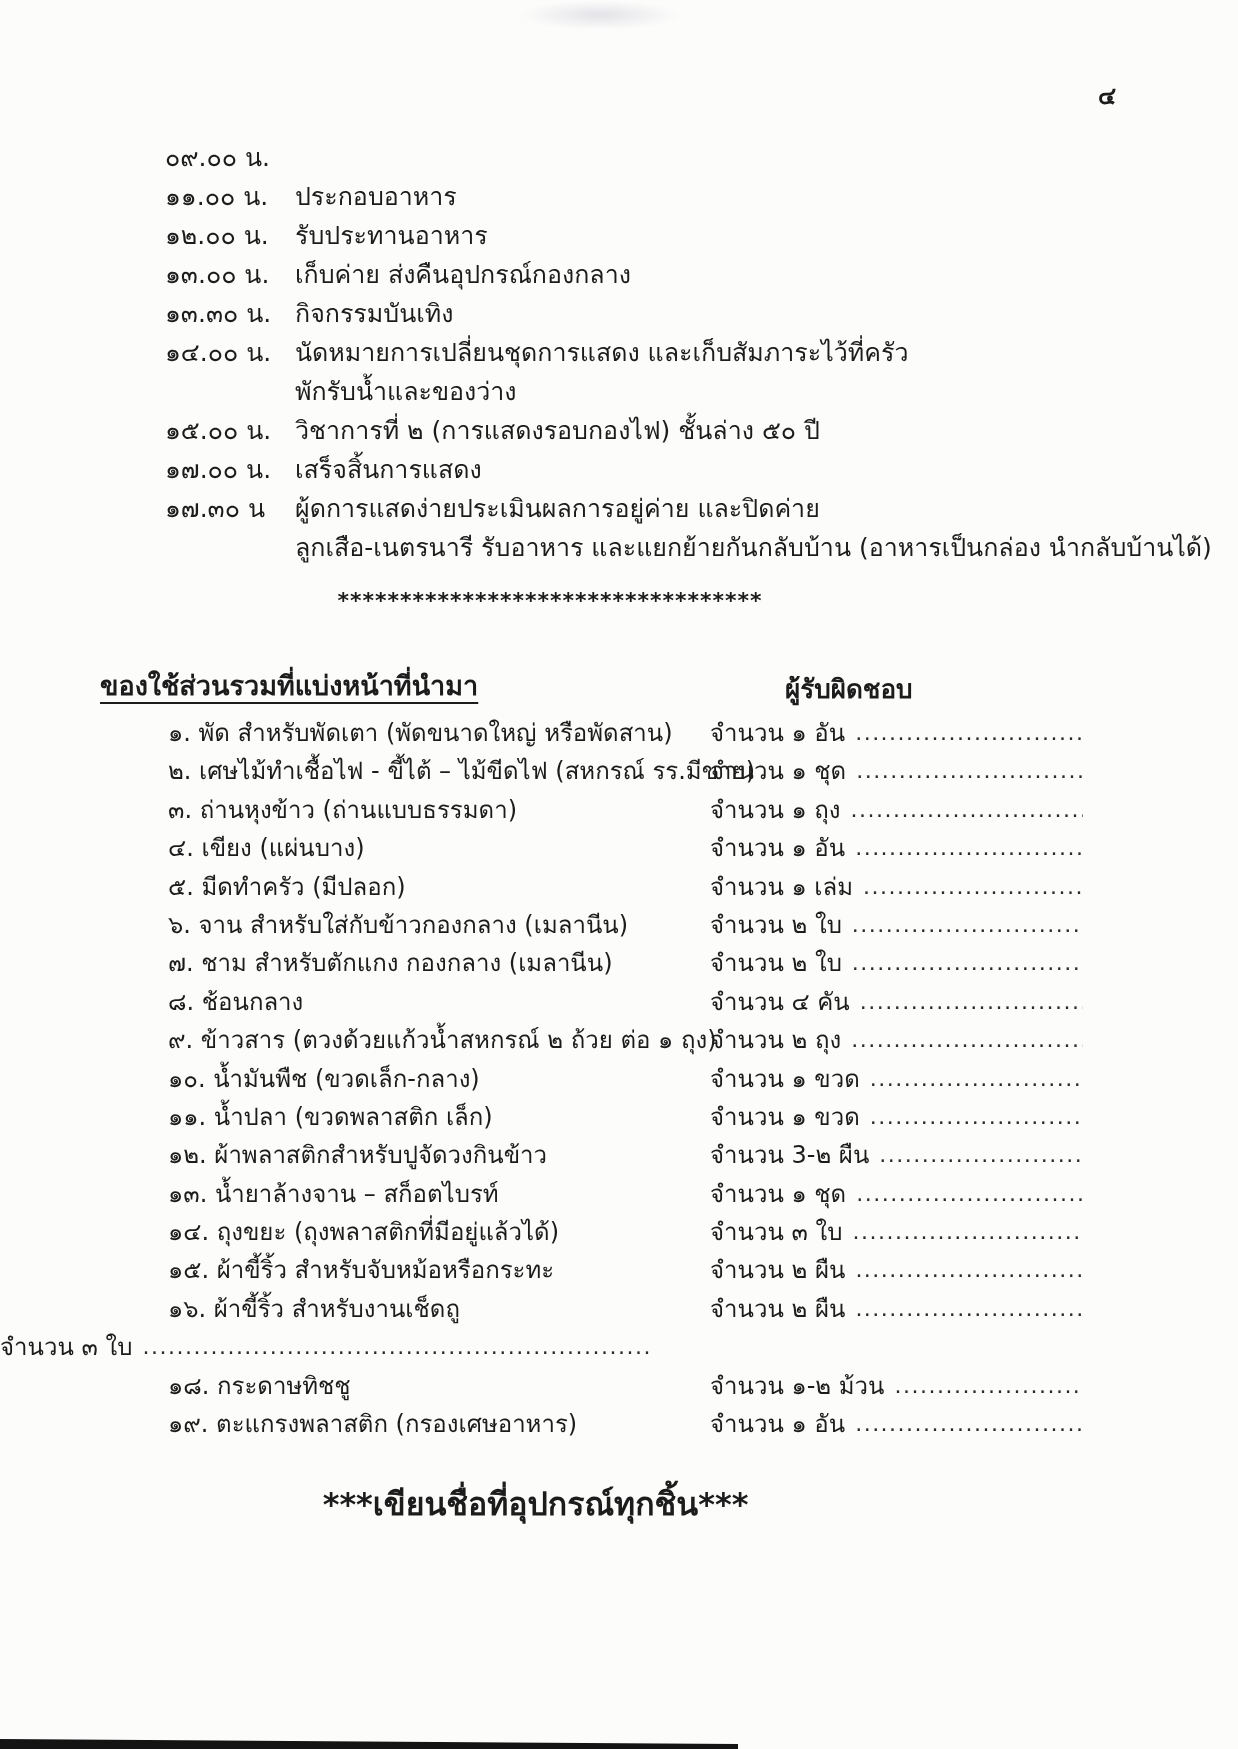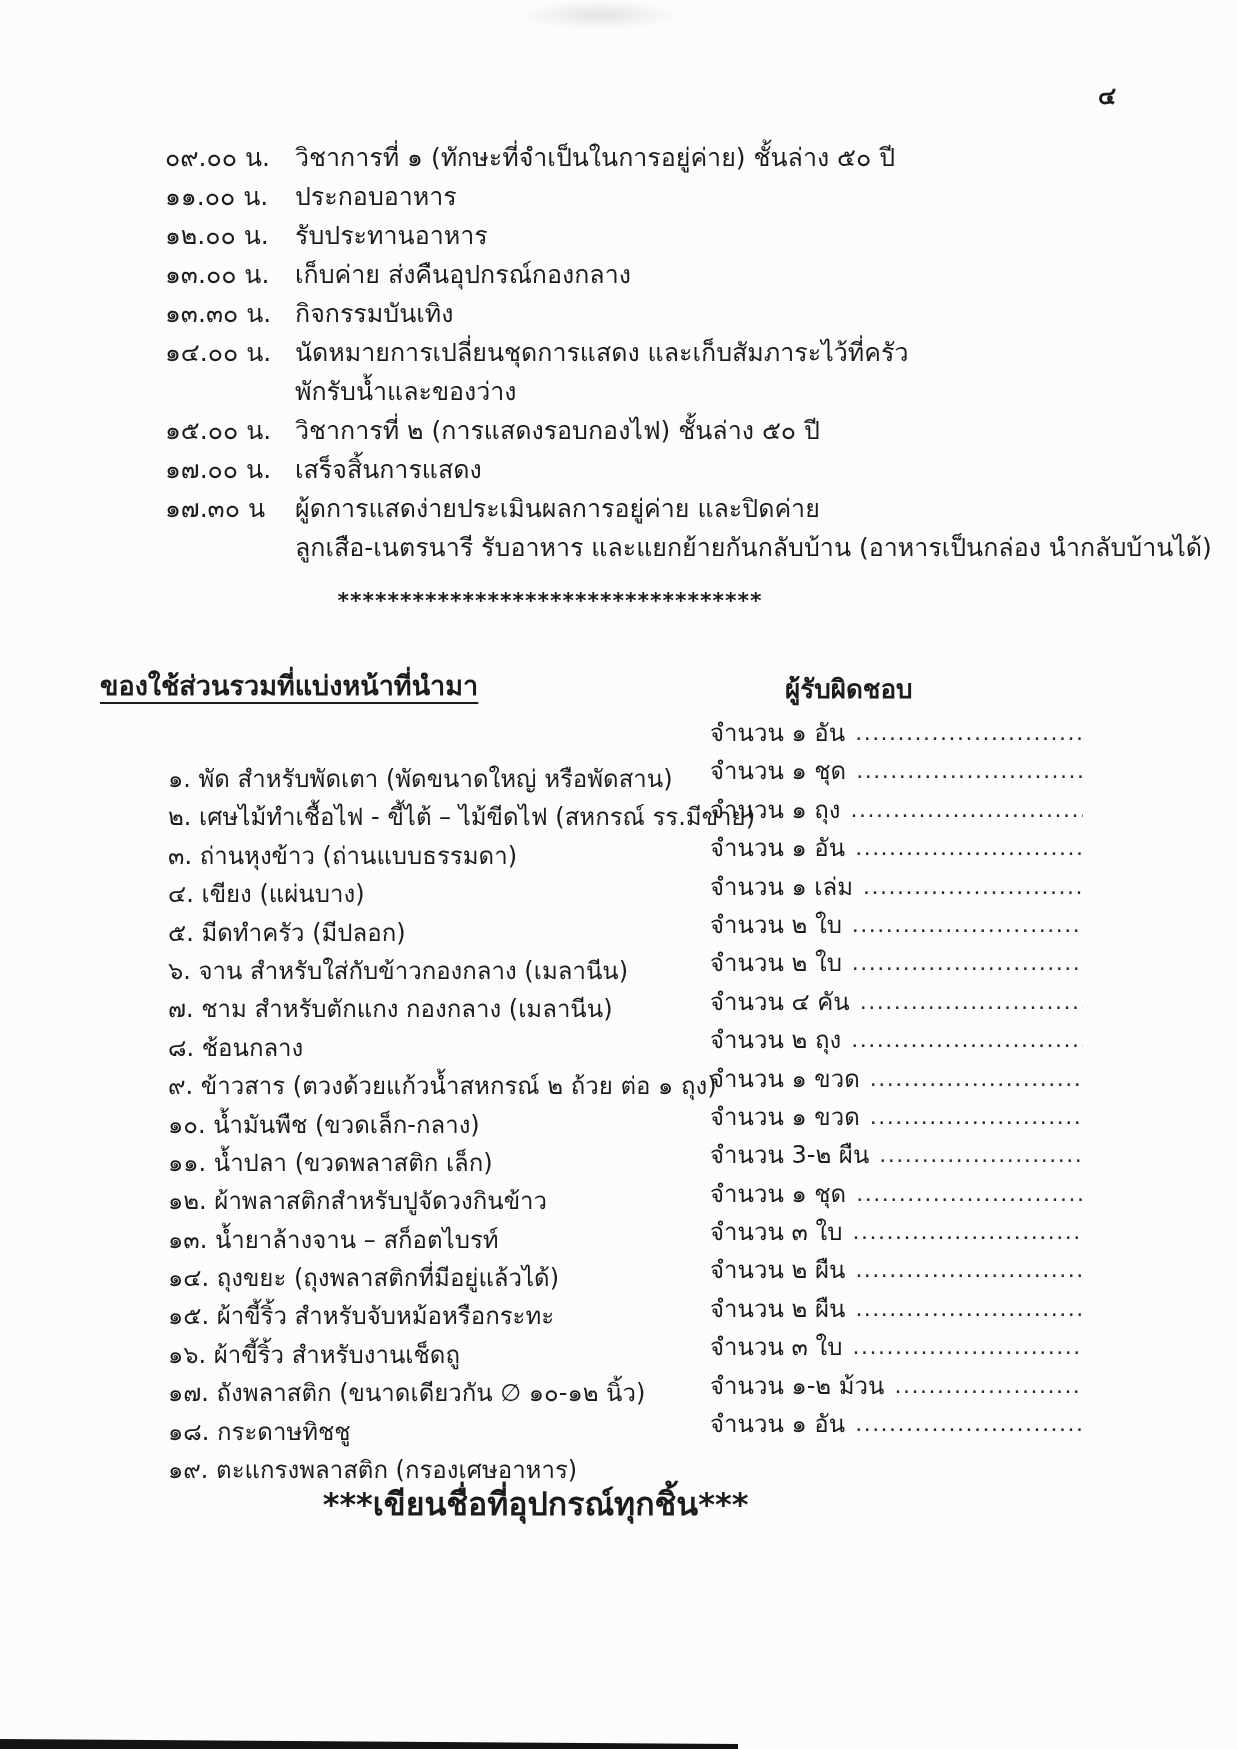--- a/index.html
+++ b/index.html
@@ -34,21 +34,21 @@
     text-decoration:underline;text-underline-offset:7px;text-decoration-thickness:2px;
     white-space:nowrap;
     text-align:right;
   }
   .resp-head{
     position:absolute;top:668px;left:785px;
     font-size:26px;font-weight:bold;white-space:nowrap;
   }
   .items{position:absolute;top:714px;left:0;right:0;}
   .item-row{display:flex;height:38.4px;line-height:38.4px;font-size:24px;}
-  .item-label{margin-left:168px;width:542px;flex:0 0 auto;white-space:nowrap;overflow:visible;margin-top:46px;}
+  .item-label{margin-left:168px;width:542px;flex:0 0 auto;white-space:nowrap;overflow:visible;}
   .item-qty{flex:0 0 auto;white-space:nowrap;}
   .item-dots{
     flex:1 1 auto;margin-left:10px;margin-right:155px;
     overflow:hidden;white-space:nowrap;
     letter-spacing:1.5px;color:#2a2a2a;font-size:22px;
   }
   .footer-note{
     position:absolute;top:1478px;left:8px;width:1055px;
     text-align:center;font-size:32px;font-weight:bold;white-space:nowrap;
   }
@@ -62,21 +62,20 @@
 <body>
 
 <div class="page">
   <div class="top-smudge"></div>
 
   <div class="page-number">๔</div>
 
   <div class="schedule">
       <div class="sch-row">
         <span class="sch-time">๐๙.๐๐ น.</span>
-        <span class="sch-act">วิชาการที่ ๑ (ทักษะที่จำเป็นในการอยู่ค่าย) ชั้นล่าง ๕๐ ปี</span>
       </div>
       <div class="sch-row">
         <span class="sch-time">๑๑.๐๐ น.</span>
         <span class="sch-act">ประกอบอาหาร</span>
       </div>
       <div class="sch-row">
         <span class="sch-time">๑๒.๐๐ น.</span>
         <span class="sch-act">รับประทานอาหาร</span>
       </div>
       <div class="sch-row">
@@ -193,21 +192,20 @@
         <span class="item-label">๑๕. ผ้าขี้ริ้ว สำหรับจับหม้อหรือกระทะ</span>
         <span class="item-qty">จำนวน ๒ ผืน</span>
         <span class="item-dots">............................................................</span>
       </div>
       <div class="item-row">
         <span class="item-label">๑๖. ผ้าขี้ริ้ว สำหรับงานเช็ดถู</span>
         <span class="item-qty">จำนวน ๒ ผืน</span>
         <span class="item-dots">............................................................</span>
       </div>
       <div class="item-row">
-        <span class="item-label">๑๗. ถังพลาสติก (ขนาดเดียวกัน ∅ ๑๐-๑๒ นิ้ว)</span>
         <span class="item-qty">จำนวน ๓ ใบ</span>
         <span class="item-dots">............................................................</span>
       </div>
       <div class="item-row">
         <span class="item-label">๑๘. กระดาษทิชชู</span>
         <span class="item-qty">จำนวน ๑-๒ ม้วน</span>
         <span class="item-dots">............................................................</span>
       </div>
       <div class="item-row">
         <span class="item-label">๑๙. ตะแกรงพลาสติก (กรองเศษอาหาร)</span>

